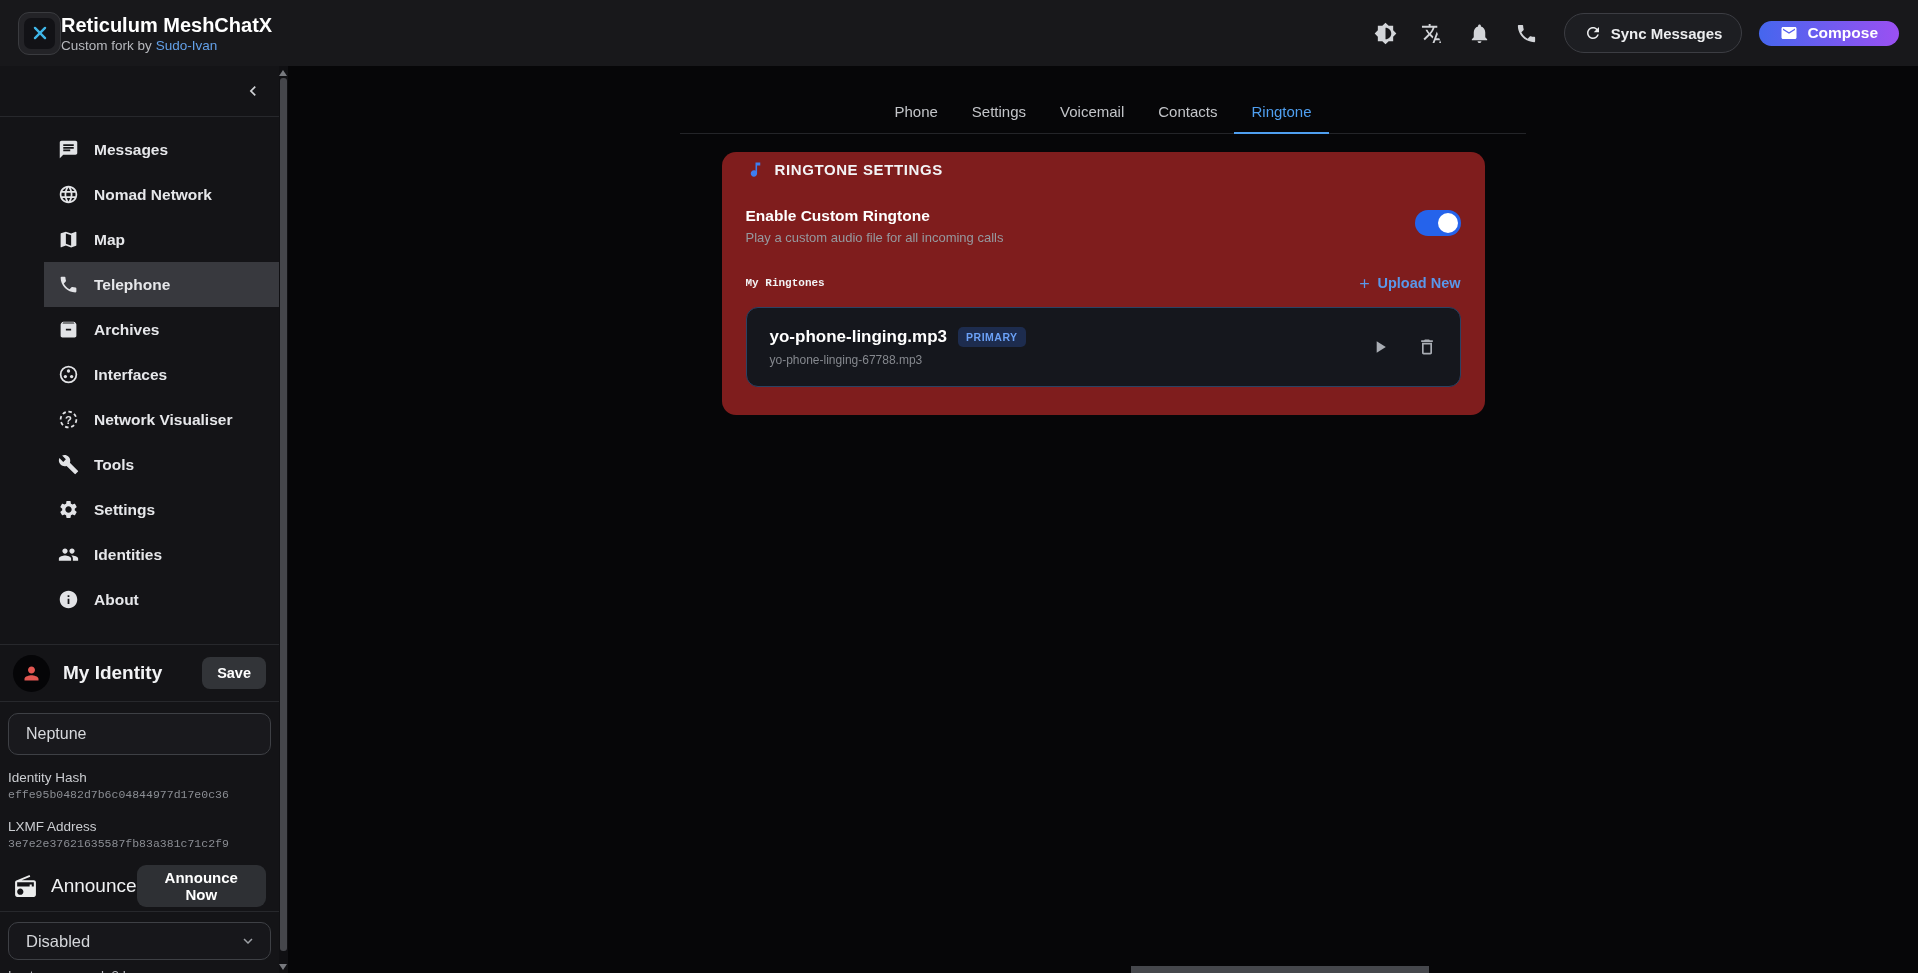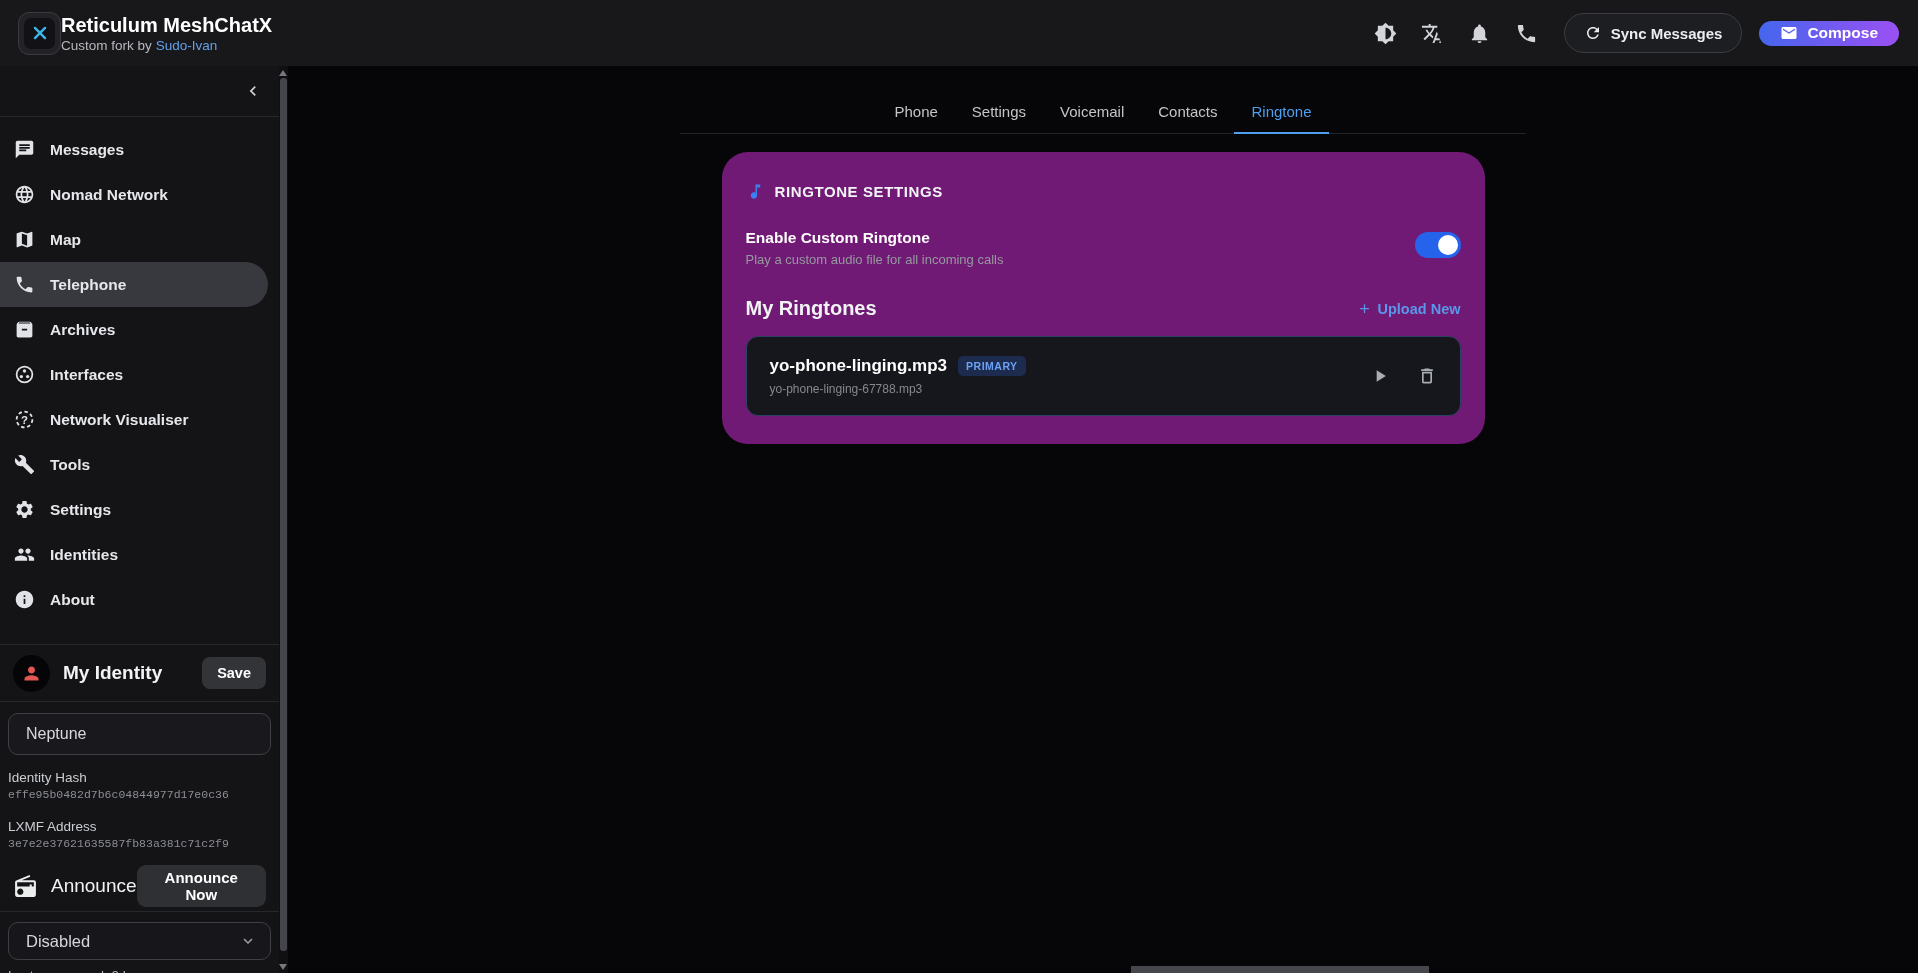--- a/index.html
+++ b/index.html
@@ -65,21 +65,21 @@
   }
   .divider { height:1px; background:#27282c; flex:none; }
   .collapse-row { height:50px; position:relative; flex:none; }
   .collapse-btn {
     position:absolute; right:14px; top:13px; width:24px; height:24px;
     background:none; border:none; cursor:pointer;
     display:flex; align-items:center; justify-content:center;
   }
   .collapse-btn svg { width:20px; height:20px; fill:#cfd1d5; }
 
-  .nav { padding-top:10px; margin-bottom:22px; flex:none; }
+  .nav { padding-top:10px; margin-bottom:22px; flex:none;padding-left:44px; }
   .nav-item {
     width:268px; height:45px; display:flex; align-items:center; gap:15px;
     padding-left:14px; font-size:15.5px; font-weight:700; color:#e6e7ea;
     cursor:pointer;
   }
   .nav-item svg { width:21px; height:21px; fill:#e2e3e6; flex:none; }
   .nav-item[data-active="true"] { background:#38393e; border-radius:0 23px 23px 0; }
 
   .identity-header { height:56px; display:flex; align-items:center; padding:0 13px; flex:none; }
   .avatar {
@@ -138,40 +138,40 @@
     width:846px; margin:26px auto 0; border-bottom:1px solid #232428;
     display:flex; justify-content:center;
   }
   .tab { padding:11px 17px 13px; font-size:15px; color:#c3c5c9; cursor:pointer; position:relative; }
   .tab[data-active="true"] { color:#4f9ff0; }
   .tab[data-active="true"]::after {
     content:""; position:absolute; left:0; right:0; bottom:-1px; height:2px; background:#4f9ff0;
   }
 
   .card {
-    width:763px; margin:18px auto 0; background:#701a75; border-radius:26px;
-    padding:30px 24px 28px;
+    width:763px; margin:18px auto 0; background:#7f1d1d; border-radius:14px;
+    padding:8px 24px 28px;
   }
   .card-header { display:flex; align-items:center; gap:10px; }
   .card-header svg { width:19px; height:19px; fill:#3d7ef0; }
   .card-title { font-size:15px; font-weight:800; letter-spacing:.6px; color:#f3f4f6; }
 
   .enable-row { margin-top:28px; display:flex; align-items:flex-start; justify-content:space-between; }
   .enable-label { font-size:15.5px; font-weight:700; color:#ffffff; }
   .enable-desc { margin-top:5px; font-size:13px; color:#96999f; }
   .toggle {
     width:46px; height:26px; border-radius:13px; background:#2f3237;
     position:relative; cursor:pointer; flex:none; margin-top:3px;
   }
   .toggle[data-on="true"] { background:#2563eb; }
   .knob { position:absolute; top:3px; left:3px; width:20px; height:20px; border-radius:50%; background:#ffffff; }
   .toggle[data-on="true"] .knob { left:auto; right:3px; }
 
   .ringtones-row { margin-top:30px; display:flex; align-items:center; justify-content:space-between; }
-  .my-ringtones { font-size:20px; font-weight:700; color:#f2f3f5; }
+  .my-ringtones { font-size:11px; font-weight:700; color:#f2f3f5;font-family:Liberation Mono, monospace; }
   .upload-link {
     display:flex; align-items:center; gap:6px; background:none; border:none;
     color:#5a97ea; font-size:14.5px; font-weight:700; cursor:pointer; font-family:inherit;
   }
   .upload-link svg { width:15px; height:15px; fill:#5a97ea; }
 
   .ringtone-item {
     margin-top:16px; height:80px; border:1px solid #2b4263; border-radius:12px;
     background:#15171d; display:flex; align-items:center; justify-content:space-between;
     padding:0 23px;

